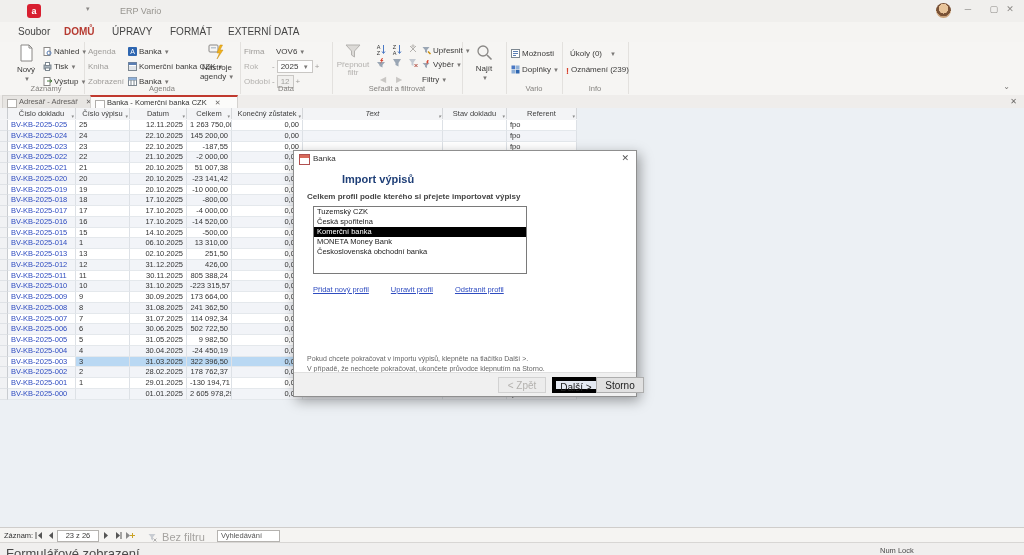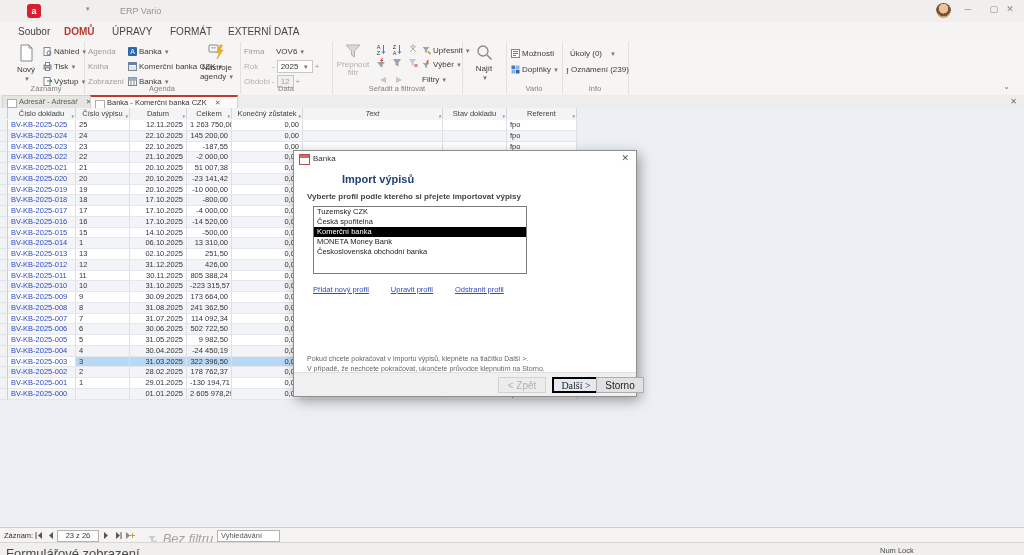--- a/index.html
+++ b/index.html
@@ -55,21 +55,21 @@
   .dcell.num{text-align:right;}
   .rowsel{position:absolute;left:0;top:0;width:8px;height:10.75px;background:#f1f2f4;
           border-right:1px solid #c9ccd0;border-bottom:1px solid #dfe2e6;box-sizing:border-box;}
   
   .recnav{position:absolute;left:0;top:527px;width:1024px;height:15px;background:#f5f4f2;border-top:1px solid #cfcdcb;}
   .recnav .lbl{position:absolute;left:4px;top:3px;font-size:7.5px;color:#333;}
   .navbtn{position:absolute;top:2px;width:11px;height:11px;text-align:center;}
   .navbtn svg{display:block;margin:2px auto;}
   .recbox{position:absolute;left:57px;top:1.5px;width:40px;height:10px;border:1px solid #b5b3b0;background:#fff;
           font-size:7.5px;line-height:10px;text-align:center;}
-  .nofilter{position:absolute;left:148px;top:3px;font-size:13px;color:#a5a3a0;font-style:italic;}
+  .nofilter{position:absolute;left:148px;top:3px;font-size:11px;color:#a5a3a0;}
   .nofilter .sicon{vertical-align:-1px;margin-right:2px;}
   .searchbox{position:absolute;left:217px;top:1.5px;width:58px;height:10px;border:1px solid #b5b3b0;background:#fff;
              font-size:7.5px;line-height:10px;color:#555;padding-left:3px;}
   
   .statusbar{position:absolute;left:0;top:542px;width:1024px;height:13px;background:#f0efee;border-top:1px solid #d8d6d4;}
   .statusbar .sleft{position:absolute;left:6px;top:3px;font-size:13px;color:#4a4a4a;}
   .statusbar .sright{position:absolute;left:880px;top:3px;font-size:7.5px;color:#4a4a4a;}
   
   .dialog{position:absolute;left:293px;top:150px;width:344px;height:247px;background:#fff;border:1px solid #8f8f8f;
           box-shadow:3px 4px 12px rgba(0,0,0,.35);box-sizing:border-box;}
@@ -83,21 +83,21 @@
   .dlist{position:absolute;left:19px;top:55px;width:212px;height:66px;border:1px solid #7a7a7a;background:#fff;overflow:hidden;}
   .ditem{font-size:7.5px;height:10px;line-height:10px;padding-left:3px;color:#222;white-space:nowrap;}
   .ditem.sel{background:#000;color:#fff;}
   .dlinks{position:absolute;left:19px;top:127px;width:300px;}
   .dlink{display:inline-block;font-size:7.5px;color:#2f4cc0;text-decoration:underline;margin-right:22px;}
   .dfoot{position:absolute;left:13px;top:203px;font-size:7px;color:#666;line-height:10px;}
   .dbtnbar{position:absolute;left:0;bottom:0;width:100%;height:24px;background:#f0f0f0;border-top:1px solid #dfdfdf;box-sizing:border-box;}
   .dbtn{position:absolute;top:4px;width:48px;height:16px;font-size:10px;text-align:center;line-height:15px;
         background:#e1e1e1;border:1px solid #adadad;box-sizing:border-box;color:#222;}
   .dbtn.disabled{background:#ececec;border-color:#d2d2d2;color:#a3a3a3;}
-  .dbtn.default{border:2px solid #000000;line-height:13px;background:#e4e9f2;font-family:Liberation Serif, serif;}
+  .dbtn.default{border:4px solid #000000;line-height:13px;background:#e4e9f2;}
 </style>
 </head>
 <body>
 
 <div id="app">
 
   <div class="titlebar">
     <div class="appicon">a</div>
     <span class="qat-arrow">▾</span>
     <span class="apptitle">ERP Vario</span>
@@ -627,21 +627,21 @@
 
   <div class="dialog">
     <div class="dtitle">
       <span class="dicon">
           <i></i>
         </span>
       <span class="dname">Banka</span>
       <span class="dclose">✕</span>
     </div>
     <div class="dheading">Import výpisů</div>
-    <div class="dsub">Vyberte profil podle kterého si přejete importovat výpisy</div>
+    <div class="dsub">Celkem profil podle kterého si přejete importovat výpisy</div>
     <div class="dlist" id="dlist">
         <div class="ditem">Tuzemský CZK</div>
         <div class="ditem">Česká spořitelna</div>
         <div class="ditem sel">Komerční banka</div>
         <div class="ditem">MONETA Money Bank</div>
         <div class="ditem">Československá obchodní banka</div>
       </div>
     <div class="dlinks" id="dlinks"><span class="dlink">Přidat nový profil</span><span class="dlink">Upravit profil</span><span class="dlink">Odstranit profil</span></div>
     <div class="dfoot">
       <div>Pokud chcete pokračovat v importu výpisů, klepněte na tlačítko Další &gt;.</div>

